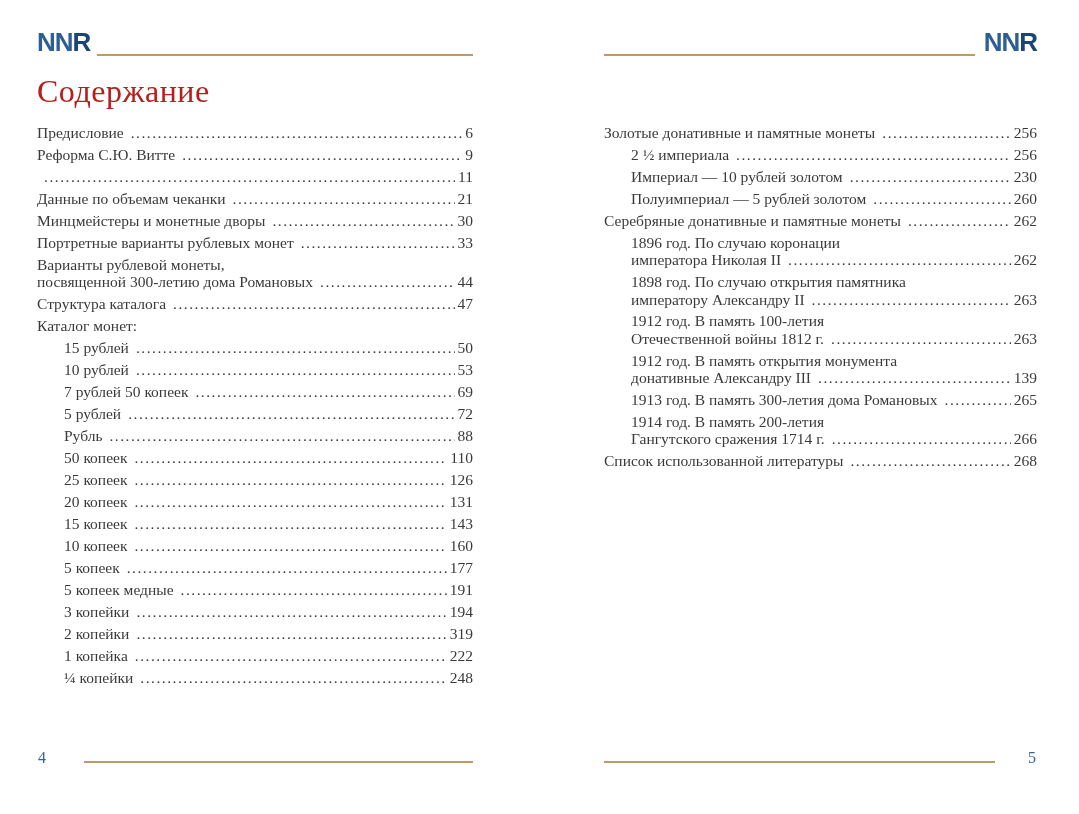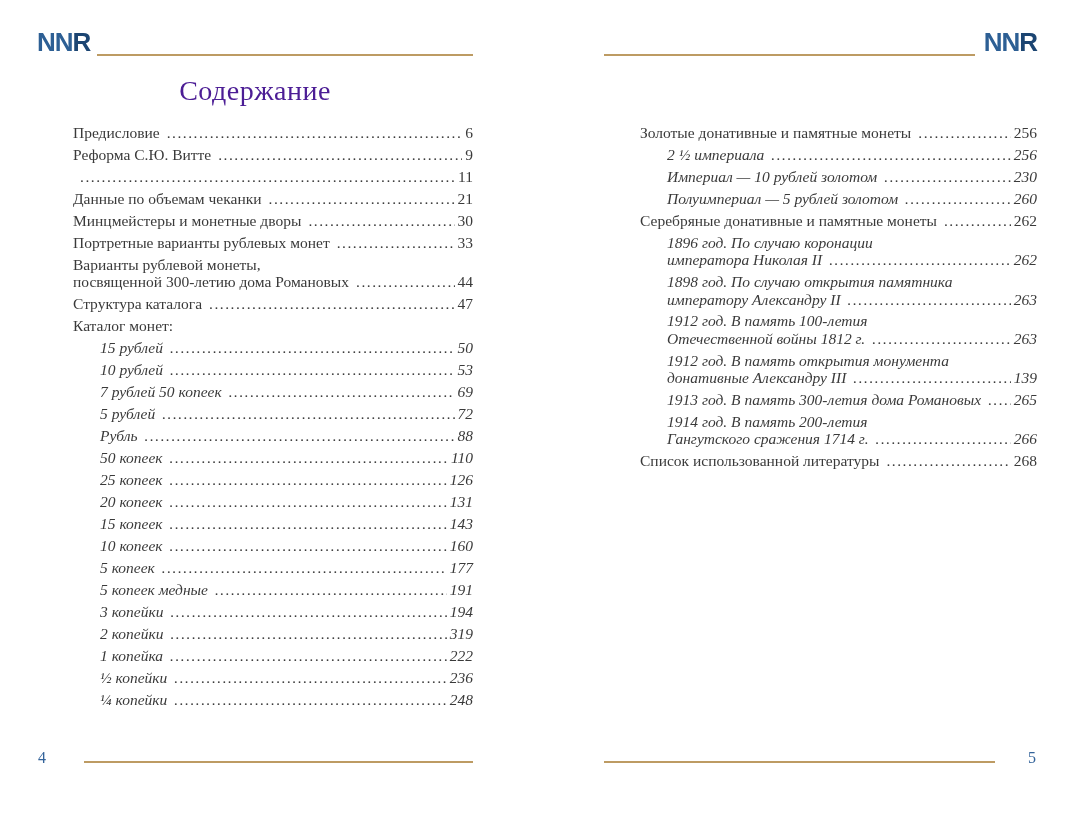--- a/index.html
+++ b/index.html
@@ -37,34 +37,33 @@
   .page-right .logo { right: 0; }
 
   .rule { position: absolute; height: 2px; background: var(--gold); }
   .rule-top { top: 54px; }
   .page-left  .rule-top { left: 60px; right: 0; }
   .page-right .rule-top { left: 0; right: 62px; }
 
   
   .toc-title {
     position: absolute; top: 78px; left: 0; right: 0;
-    text-align: center;
-    font-size: 28px; line-height: 26px;
+    font-size: 32px; line-height: 26px;
     letter-spacing: 0.5px;
-    color: #4c1d95;
+    color: #b91c1c;
   }
 
   
   .toc {
     position: absolute; top: 124px; left: 0; right: 0;
     font-size: 15.5px;
   }
   .toc-entry { margin-bottom: 4.7px; }
-  .toc-entry.indent { padding-left: 27px; font-style: italic; }
-  .toc-line { display: flex; align-items: baseline; line-height: 17.3px; margin-left: 36px; }
+  .toc-entry.indent { padding-left: 27px; }
+  .toc-line { display: flex; align-items: baseline; line-height: 17.3px; }
   .toc-label { white-space: nowrap; }
   .toc-dots {
     flex: 1 1 auto;
     overflow: hidden;
     white-space: nowrap;
     margin: 0 3px 0 7px;
     letter-spacing: 1.5px;
     color: var(--text);
   }
   .toc-dots::after {
@@ -258,27 +257,20 @@
         </div>
         <div class="toc-entry indent">
           <div class="toc-line">
             <span class="toc-label">1 копейка</span>
             <span class="toc-dots"></span>
             <span class="toc-page">222</span>
           </div>
         </div>
         <div class="toc-entry indent">
           <div class="toc-line">
-            <span class="toc-label">½ копейки</span>
-            <span class="toc-dots"></span>
-            <span class="toc-page">236</span>
-          </div>
-        </div>
-        <div class="toc-entry indent">
-          <div class="toc-line">
             <span class="toc-label">¼ копейки</span>
             <span class="toc-dots"></span>
             <span class="toc-page">248</span>
           </div>
         </div>
       </div>
     <div class="footer">
       <div class="folio">4</div>
       <div class="rule rule-bottom"></div>
     </div>

